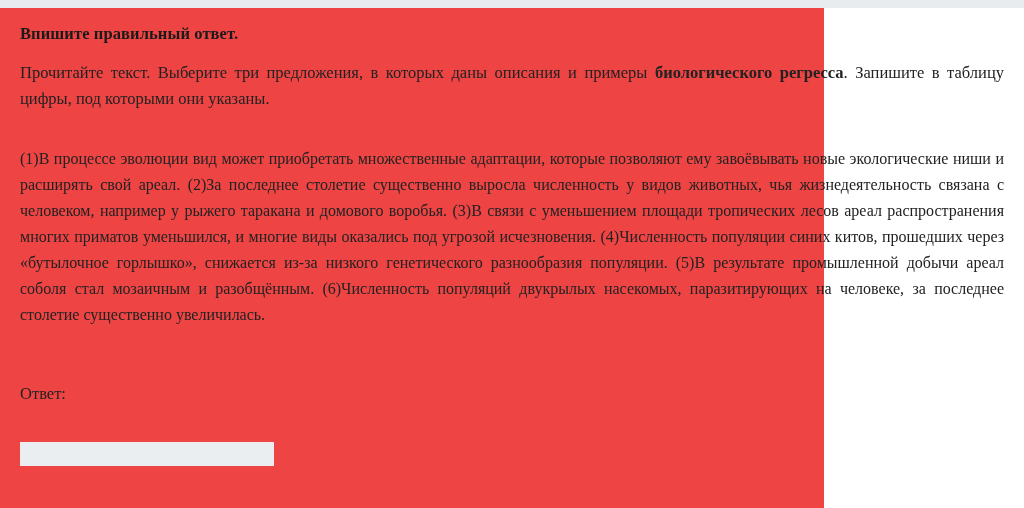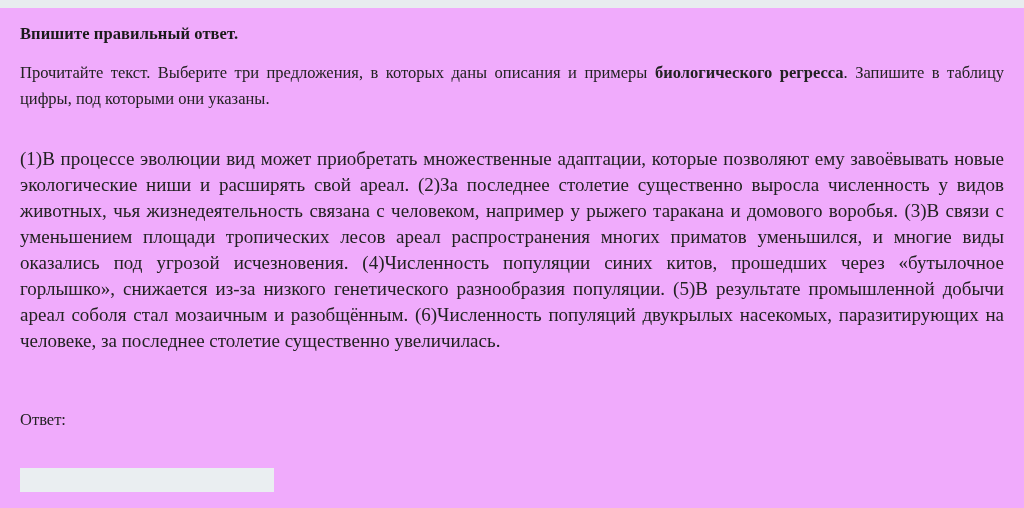--- a/index.html
+++ b/index.html
@@ -20,23 +20,23 @@
     top: 0;
     left: 0;
     width: 1024px;
     height: 8px;
     background: #e8ecef;
   }
   .page {
     position: absolute;
     top: 8px;
     left: 0;
-    width: 1024px;
+    width: 824px;
     height: 500px;
-    background: #f0abfc;
+    background: #ef4444;
   }
   .content {
     position: absolute;
     left: 20px;
     top: 16px;
     width: 984px;
   }
   .task-title {
     font-size: 16.5px;
     font-weight: bold;
@@ -51,21 +51,21 @@
     text-align: justify;
     color: #222;
   }
   .instruction .bold {
     font-weight: bold;
   }
   .gap {
     height: 20px;
   }
   .passage {
-    font-size: 19px;
+    font-size: 16px;
     line-height: 26px;
     text-align: justify;
     margin: 0;
     color: #222;
   }
   .answer-label {
     font-size: 16.5px;
     margin: 0;
     color: #222;
   }

